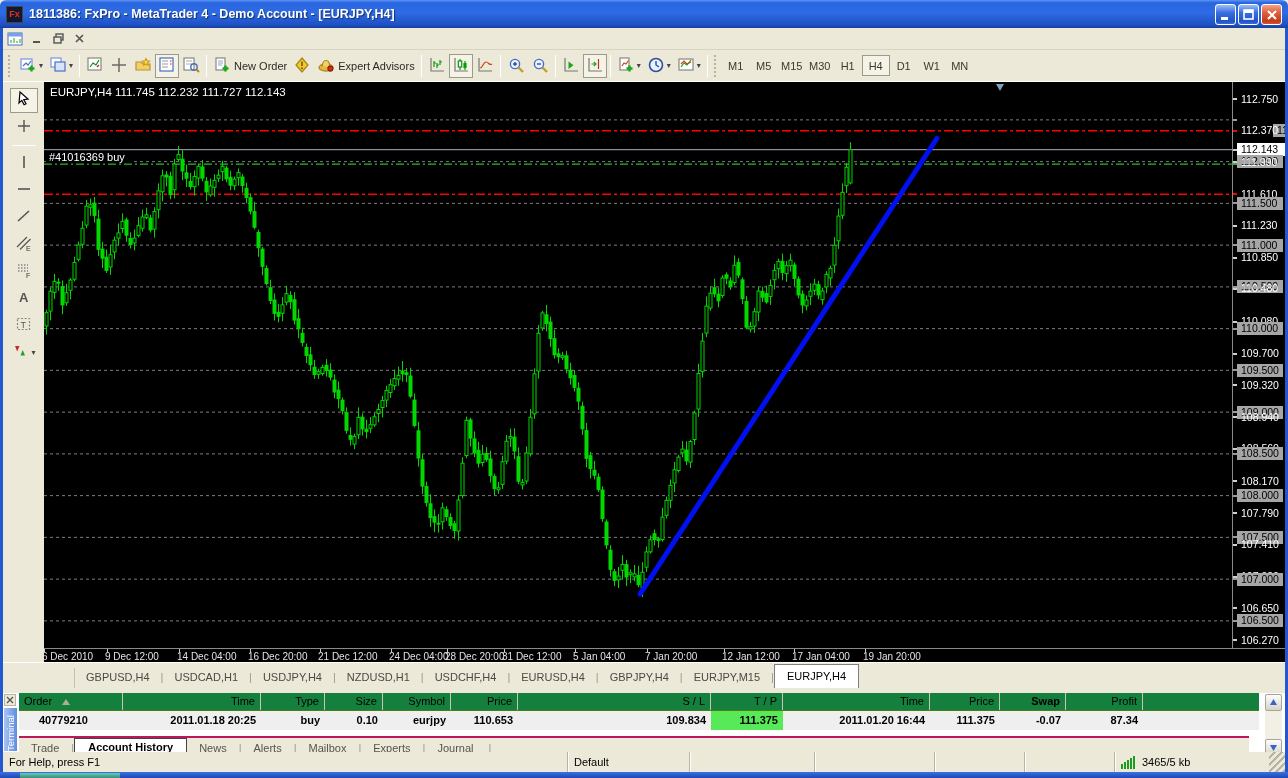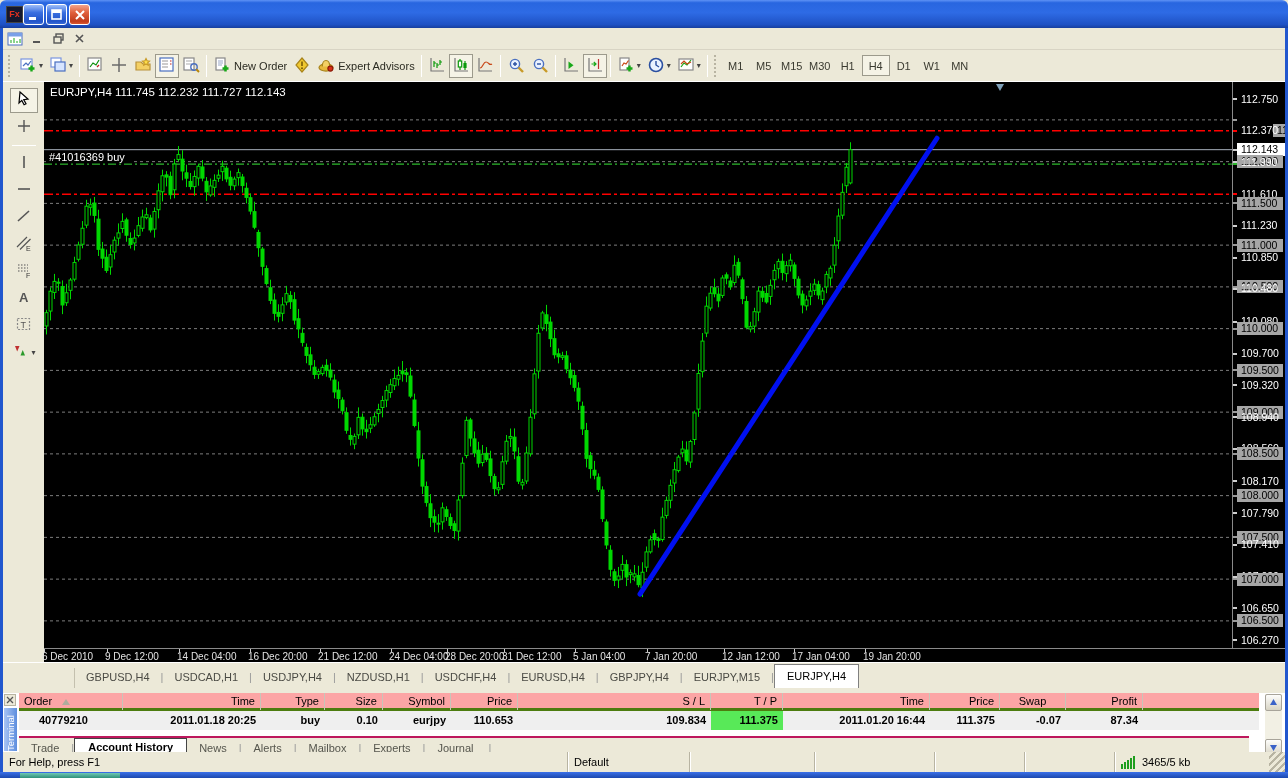--- a/index.html
+++ b/index.html
@@ -85,21 +85,21 @@
 
   
   .terminal { position:absolute; left:3px; top:688px; width:1282px; height:64px; background:#fff;
     border-top:5px solid #ECE9D8; }
   .t-close { position:absolute; left:1px; top:1px; width:12px; height:12px; background:#ECE9D8;
     border:1px solid #B8B4A2; display:flex; align-items:center; justify-content:center; }
   .t-strip { position:absolute; left:1px; top:15px; width:13px; height:43px;
     background:linear-gradient(90deg,#A8C4F4,#5E8EDE); overflow:hidden; display:flex; justify-content:center; }
   .t-strip span { writing-mode:vertical-rl; transform:rotate(180deg); color:#fff; font-size:9.5px; line-height:13px; }
   .t-table { position:absolute; left:16px; top:0; width:1240px; }
-  .t-header { position:relative; height:18px; background:#fca5a5; border-bottom:3px solid #4d7c0f; }
+  .t-header { position:relative; height:18px; background:#15803d; border-bottom:1px solid #4d7c0f; }
   .t-hcell { position:absolute; top:0; height:17px; line-height:17px; font-size:11px; color:#000;
     border-right:1px solid #C8C5B8; padding:0 5px; }
   .t-row { position:relative; height:19px; background:#EFEFEF;font-weight:bold; }
   .t-cell { position:absolute; top:0; height:19px; line-height:19px; font-size:11px; color:#000; padding:0 5px; }
   .sort-tri { display:inline-block; width:0; height:0; border-left:4px solid transparent;
     border-right:4px solid transparent; border-bottom:6px solid #B0AC9C; margin-left:10px; }
   .t-tabs { position:absolute; left:16px; top:43px; width:1230px; height:21px; background:#ECE9D8;
     display:flex; align-items:center; font-size:11px; border-top:2px solid #be185d; }
   .ttab { padding:2px 12px; color:#55554D; }
   .ttab.active { background:#fff; border:1px solid #444; color:#000; font-weight:bold; padding:2px 13px 3px; }
@@ -124,20 +124,21 @@
   .sb-grip { width:16px; background:
     repeating-linear-gradient(135deg, transparent 0 3px, #B8B4A2 3px 5px); }
 </style>
 </head>
 <body>
 
 <div class="win">
 
   <div class="titlebar">
     <div class="app-icon">Fx</div>
+    <div class="title-text">1811386: FxPro - MetaTrader 4 - Demo Account - [EURJPY,H4]</div>
     <div class="win-btns">
       <div class="wbtn">
           <svg width="14" height="14">
             <rect x="2" y="9" width="7" height="3" fill="#fff"></rect>
           </svg>
         </div>
       <div class="wbtn">
           <svg width="14" height="14">
             <rect x="2" y="2" width="9" height="9" fill="none" stroke="#fff" stroke-width="1.6"></rect>
             <rect x="2" y="2" width="9" height="3" fill="#fff"></rect>
@@ -962,21 +963,21 @@
           <div class="t-hcell" style="left: 0px; width: 104px; text-align: left;">Order<span class="sort-tri"></span></div>
           <div class="t-hcell" style="left: 104px; width: 138px; text-align: right;">Time</div>
           <div class="t-hcell" style="left: 242px; width: 64px; text-align: right;">Type</div>
           <div class="t-hcell" style="left: 306px; width: 58px; text-align: right;">Size</div>
           <div class="t-hcell" style="left: 364px; width: 68px; text-align: right;">Symbol</div>
           <div class="t-hcell" style="left: 432px; width: 67px; text-align: right;">Price</div>
           <div class="t-hcell" style="left: 499px; width: 193px; text-align: right;">S / L</div>
           <div class="t-hcell" style="left: 692px; width: 72px; text-align: right;">T / P</div>
           <div class="t-hcell" style="left: 764px; width: 147px; text-align: right;">Time</div>
           <div class="t-hcell" style="left: 911px; width: 70px; text-align: right;">Price</div>
-          <div class="t-hcell" style="left: 981px; width: 66px; text-align: center;">Swap</div>
+          <div class="t-hcell" style="left: 981px; width: 66px; text-align: right; font-weight: bold;">Swap</div>
           <div class="t-hcell" style="left: 1047px; width: 77px; text-align: right;">Profit</div>
         </div>
         <div class="t-row">
           <div class="t-cell" style="left: 0px; width: 104px; text-align: left; padding-left: 20px;">40779210</div>
           <div class="t-cell" style="left: 104px; width: 138px; text-align: right;">2011.01.18 20:25</div>
           <div class="t-cell" style="left: 242px; width: 64px; text-align: right;">buy</div>
           <div class="t-cell" style="left: 306px; width: 58px; text-align: right;">0.10</div>
           <div class="t-cell" style="left: 364px; width: 68px; text-align: right;">eurjpy</div>
           <div class="t-cell" style="left: 432px; width: 67px; text-align: right;">110.653</div>
           <div class="t-cell" style="left: 499px; width: 193px; text-align: right;">109.834</div>

